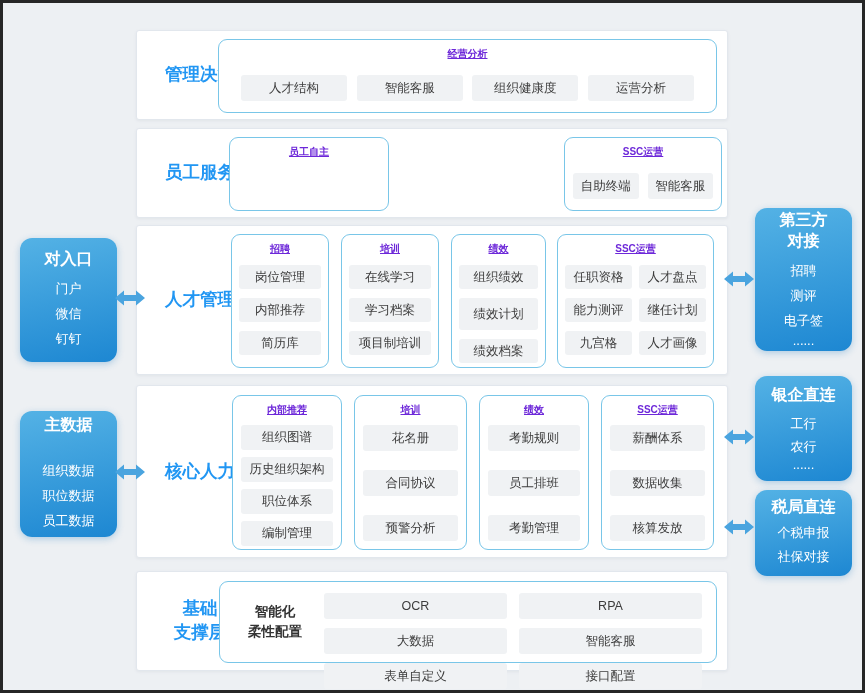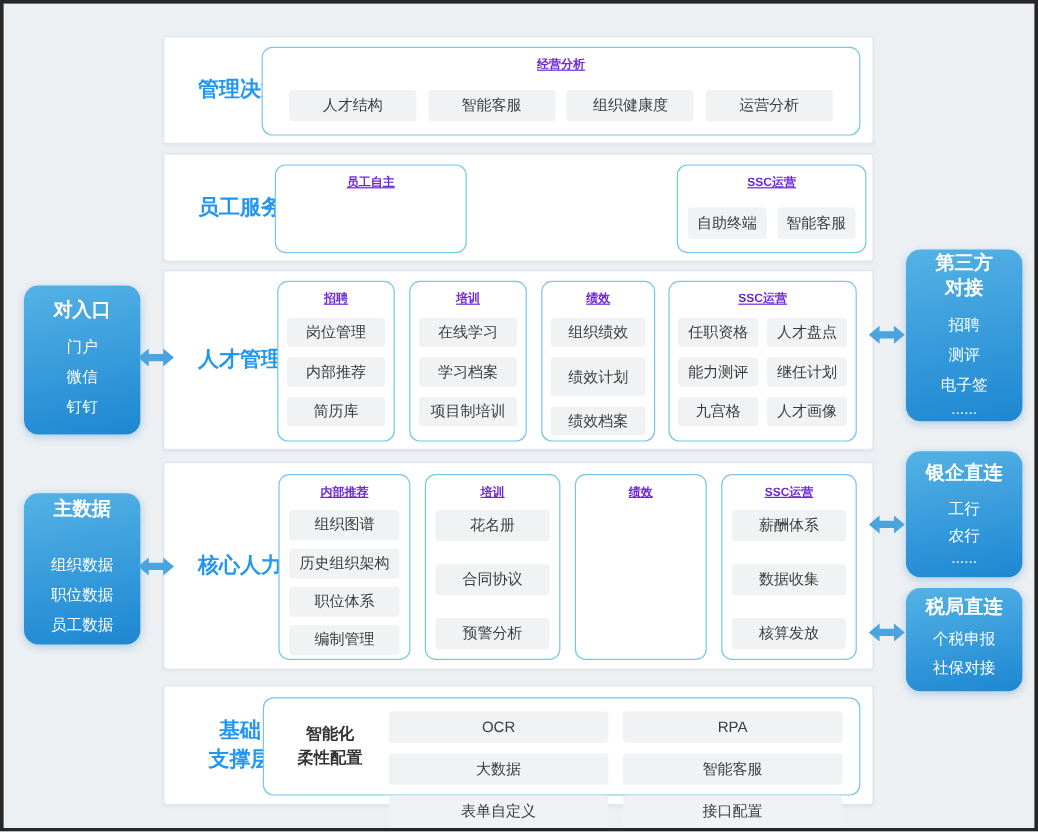--- a/index.html
+++ b/index.html
@@ -102,20 +102,25 @@
     <div class="group" style="left:217px;top:9px;width:113px;height:155px;">
       <div class="group-title">培训</div>
       <div class="chips-col" style="justify-content:space-between;height:116px;margin:8px 8px 0;">
         <div class="chip">花名册</div>
         <div class="chip">合同协议</div>
         <div class="chip">预警分析</div>
       </div>
     </div>
     <div class="group" style="left:342px;top:9px;width:110px;height:155px;">
       <div class="group-title">绩效</div>
+      <div class="chips-col" style="justify-content:space-between;height:116px;margin:8px 8px 0;">
+        <div class="chip">考勤规则</div>
+        <div class="chip">员工排班</div>
+        <div class="chip">考勤管理</div>
+      </div>
     </div>
     <div class="group" style="left:464px;top:9px;width:113px;height:155px;">
       <div class="group-title">SSC运营</div>
       <div class="chips-col" style="justify-content:space-between;height:116px;margin:8px 8px 0;">
         <div class="chip">薪酬体系</div>
         <div class="chip">数据收集</div>
         <div class="chip">核算发放</div>
       </div>
     </div>
   </section>

